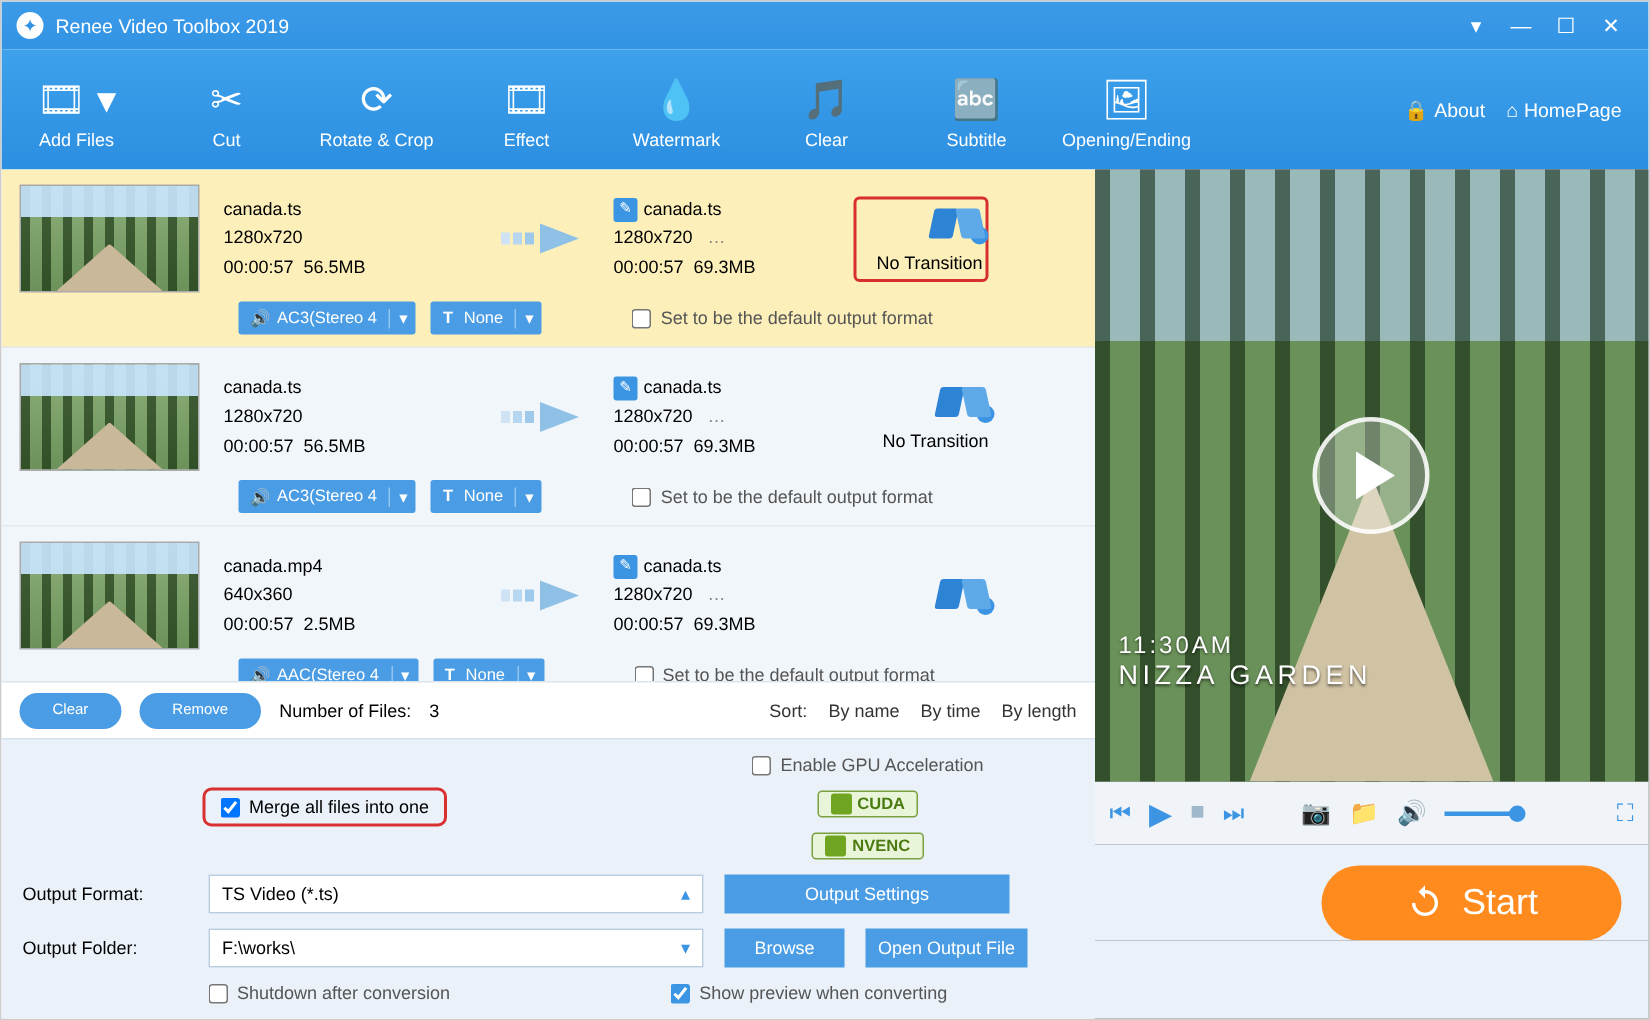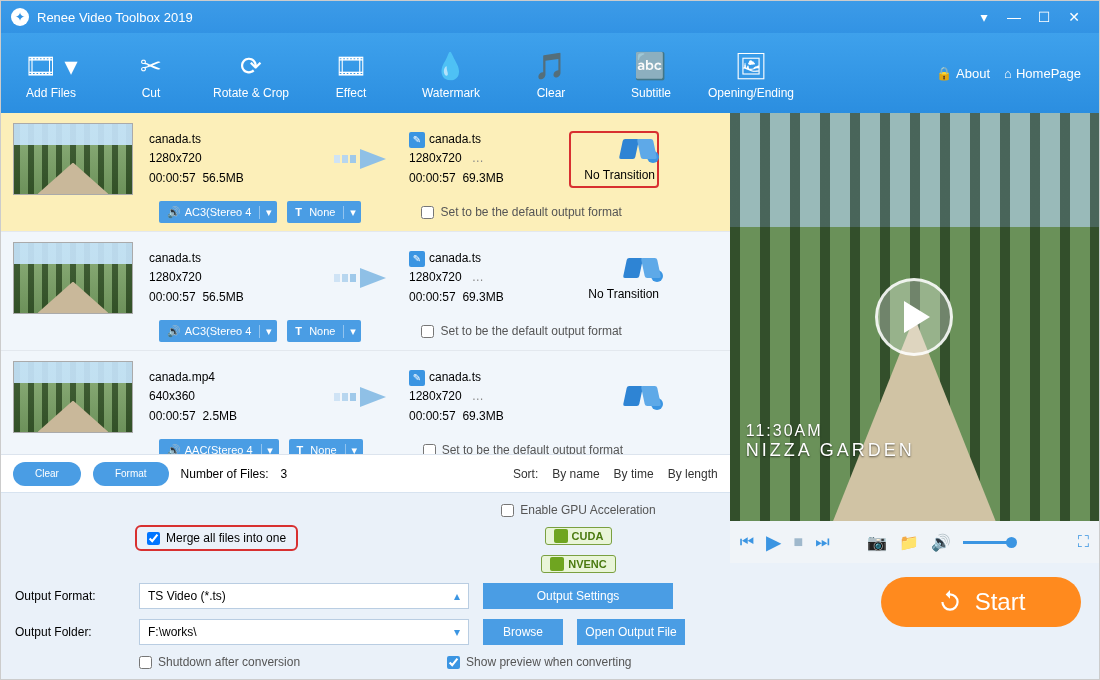--- a/index.html
+++ b/index.html
@@ -275,21 +275,21 @@
             <label class="chk">
               <input type="checkbox" style=""> 
               <span>Set to be the default output format</span>
             </label>
           </div>
         </div>
       </div>
 
     <div class="list-footer">
       <button class="btn-sm">Clear</button>
-      <button class="btn-sm">Format</button>
+      <button class="btn-sm">Remove</button>
       <span>Number of Files:</span>
       <span>3</span>
       <div class="sort">
         <span>Sort:</span>
         <span>By name</span>
         <span>By time</span>
         <span>By length</span>
       </div>
     </div>
 

